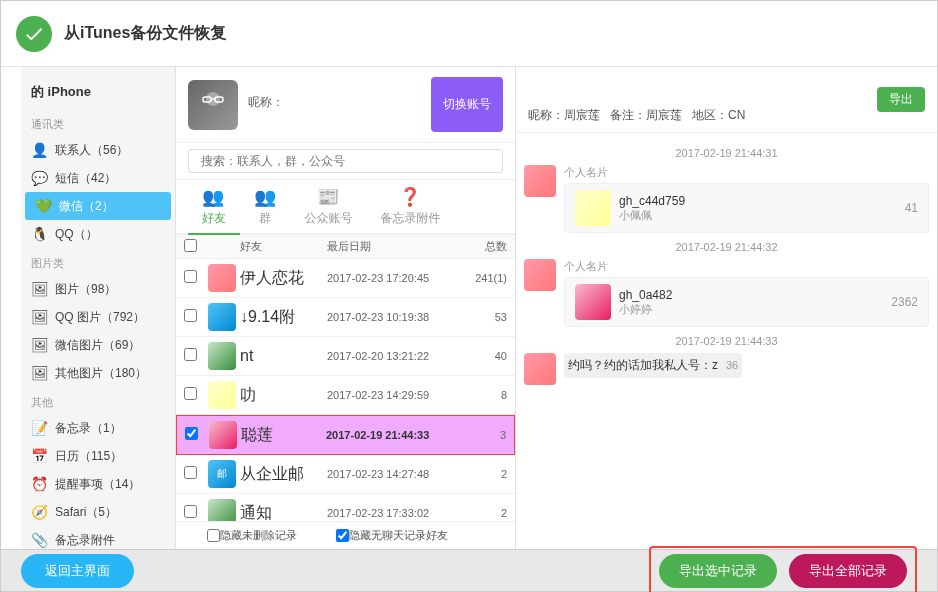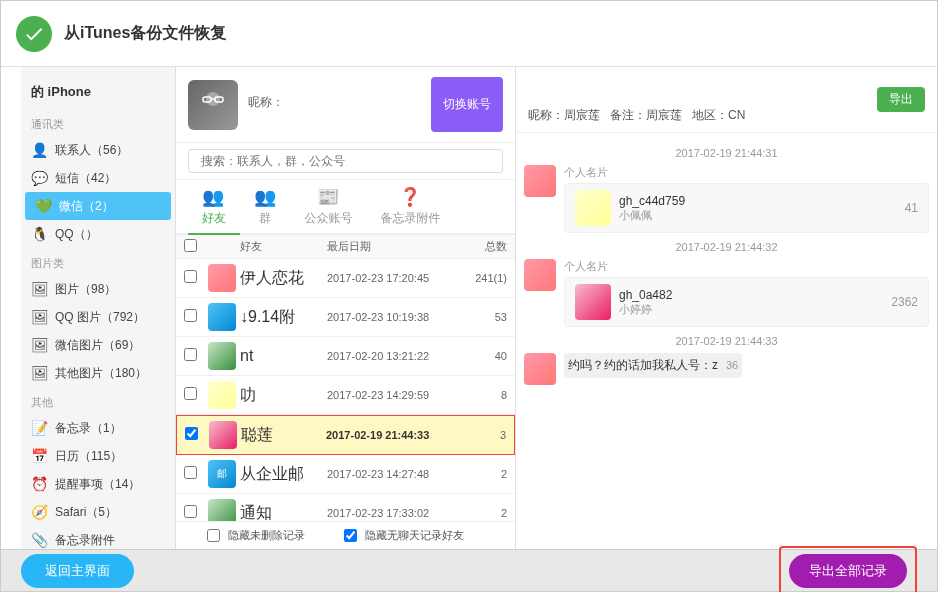--- a/index.html
+++ b/index.html
@@ -43,29 +43,29 @@
 
     
     .table-area { flex: 1; overflow-y: auto; }
     .table-header { display: flex; align-items: center; padding: 4px 8px; background: #f9f9f9; border-bottom: 1px solid #eee; font-size: 11px; color: #666; }
     .col-check { width: 24px; }
     .col-avatar { width: 32px; }
     .col-name { flex: 1; }
     .col-date { width: 130px; }
     .col-total { width: 50px; text-align: right; }
     .table-row { display: flex; align-items: center; padding: 5px 8px; border-bottom: 1px solid #f0f0f0; cursor: pointer; }
-    .table-row.selected { background: #fef9c3; border: 1px solid #f44336; }
+    .table-row.selected { background: #f0abfc; border: 1px solid #f44336; }
     .row-avatar { width: 28px; height: 28px; border-radius: 4px; background: #ccc; overflow: hidden; display: flex; align-items: center; justify-content: center; }
     .row-name { flex: 1; font-size: 16px; color: #333; overflow: hidden; text-overflow: ellipsis; white-space: nowrap; }
     .row-date { width: 130px; font-size: 11px; color: #666; }
     .row-total { width: 50px; text-align: right; font-size: 11px; color: #666; }
 
     
     .table-footer { padding: 6px 8px; border-top: 1px solid #eee; display: flex; align-items: center; gap: 16px; font-size: 11px; color: #555; }
-    .table-footer label { display: flex; align-items: center; gap: 8px; cursor: pointer; padding-left: 23px; }
+    .table-footer label { display: flex; align-items: center; gap: 0; cursor: pointer; padding-left: 23px; }
 
     
     .right-panel { flex: 1; display: flex; flex-direction: column; background: #fff; }
     .right-header { padding: 8px 12px; border-bottom: 1px solid #eee; display: flex; align-items: center; justify-content: space-between; }
     .right-header-info { font-size: 12px; color: #555; margin-top: 32px; }
     .export-btn { background: #4CAF50; color: #fff; border: none; border-radius: 4px; padding: 4px 12px; cursor: pointer; font-size: 12px; }
     .chat-list { flex: 1; overflow-y: auto; padding: 8px; }
     .chat-timestamp { font-size: 11px; color: #999; text-align: center; margin: 6px 0; }
     .chat-item { display: flex; align-items: flex-start; margin-bottom: 8px; }
     .chat-avatar { width: 32px; height: 32px; border-radius: 4px; background: #ccc; margin-right: 8px; flex-shrink: 0; overflow: hidden; display: flex; align-items: center; justify-content: center; font-size: 10px; color: #fff; }
@@ -76,21 +76,21 @@
     .chat-card-info { flex: 1; }
     .chat-card-name { font-size: 12px; color: #333; }
     .chat-card-sub { font-size: 11px; color: #999; }
     .chat-card-count { font-size: 12px; color: #999; margin-left: auto; }
 
     
     .bottom-bar { height: 42px; background: #e8e8e8; display: flex; align-items: center; justify-content: space-between; padding: 0 20px; border-top: 1px solid #ccc; }
     .back-btn { background: #29b6f6; color: #fff; border: none; border-radius: 20px; padding: 8px 24px; cursor: pointer; font-size: 13px; }
     .bottom-right-btns { display: flex; gap: 12px; border: 2px solid #f44336; padding: 6px 8px; border-radius: 4px; }
     .export-selected-btn { background: #4CAF50; color: #fff; border: none; border-radius: 20px; padding: 8px 20px; cursor: pointer; font-size: 13px; }
-    .export-all-btn { background: #a21caf; color: #fff; border: none; border-radius: 20px; padding: 8px 20px; cursor: pointer; font-size: 13px; }
+    .export-all-btn { background: #be185d; color: #fff; border: none; border-radius: 20px; padding: 8px 20px; cursor: pointer; font-size: 13px; }
 
     
     .av-glasses { background: linear-gradient(135deg, #666, #999); }
     .av-girl1 { background: linear-gradient(135deg, #f9a, #f77); }
     .av-yellow { background: linear-gradient(135deg, #ffc, #ff9); }
     .av-blue { background: linear-gradient(135deg, #4fc3f7, #0288d1); }
     .av-pink { background: linear-gradient(135deg, #f8bbd0, #e91e63); }
     .av-green { background: linear-gradient(135deg, #c8e6c9, #388e3c); }
   </style>
 </head>
@@ -362,16 +362,17 @@
             <div class="chat-bubble">约吗？约的话加我私人号：z<span style="margin-left:8px;color:#999;font-size:11px;">36</span></div>
           </div>
         </div>
       </div>
     </div>
   </div>
 
   <div class="bottom-bar">
     <button class="back-btn">返回主界面</button>
     <div class="bottom-right-btns">
+      <button class="export-selected-btn">导出选中记录</button>
       <button class="export-all-btn">导出全部记录</button>
     </div>
   </div>
 </div>
 
 </body></html>

